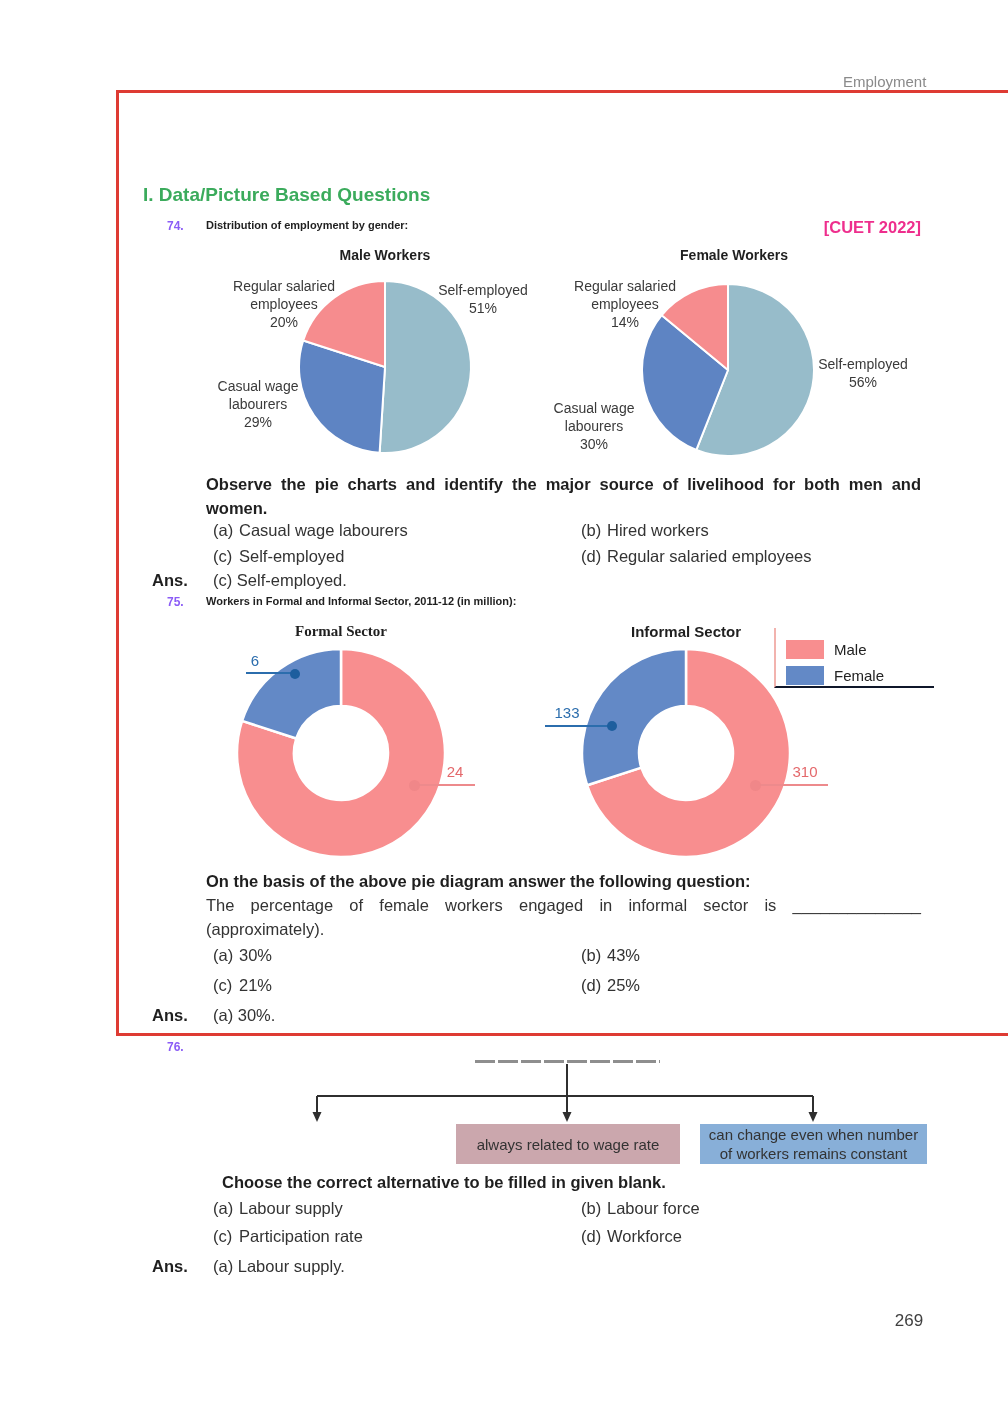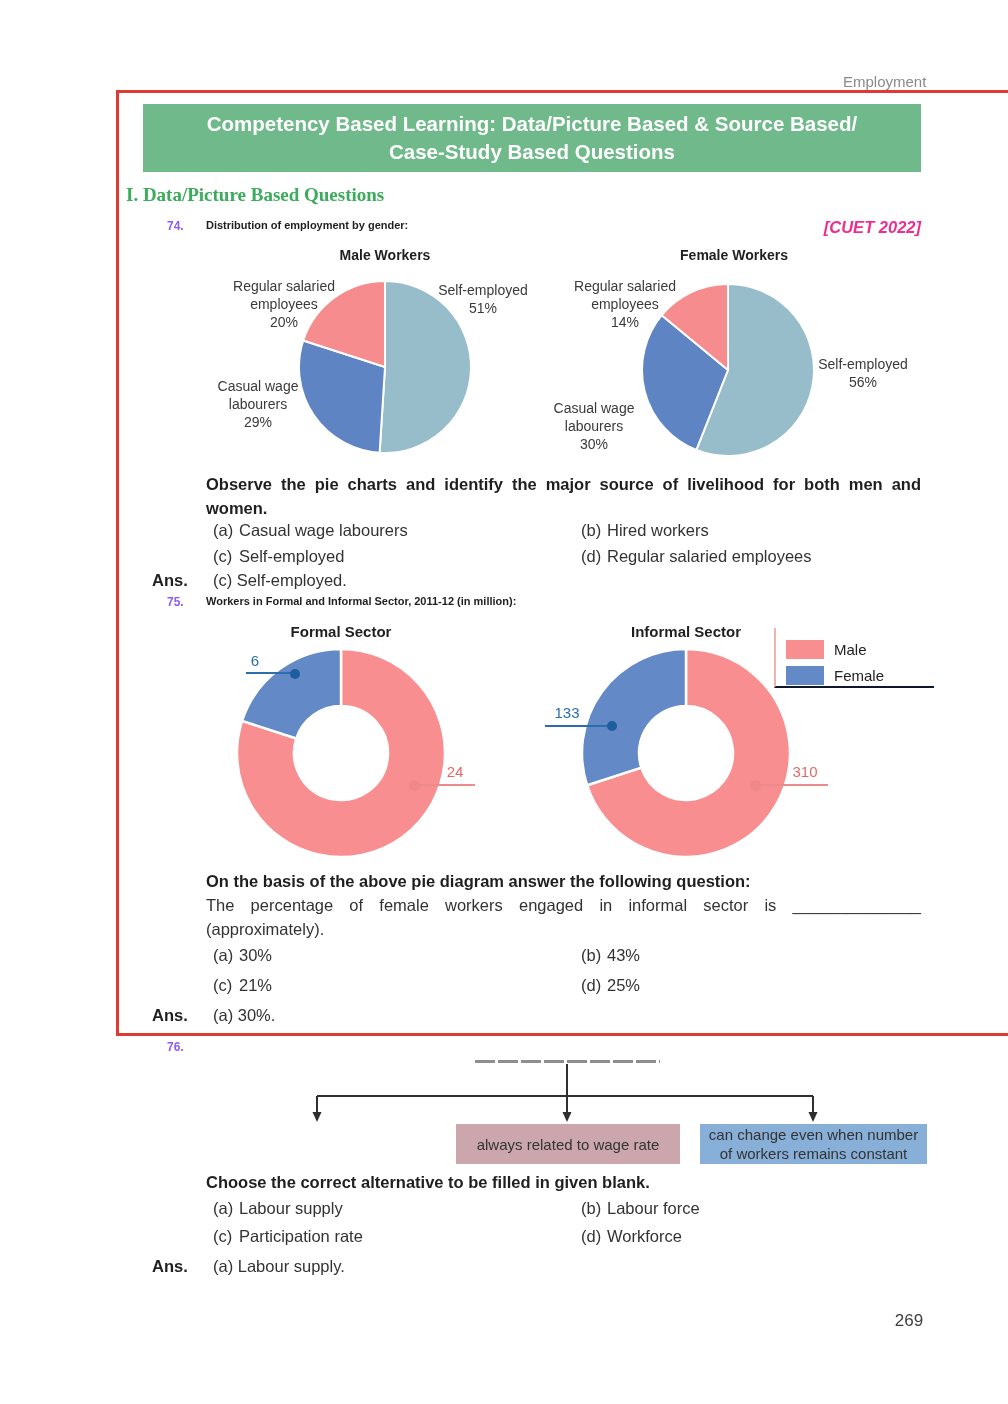--- a/index.html
+++ b/index.html
@@ -9,21 +9,21 @@
   .bold{font-weight:bold;color:#1f1f1f;}
   .body-txt{font-size:16.5px;line-height:21px;}
   .justify-last{text-align:justify;text-align-last:justify;}
   .employment{font-size:15px;color:#8A8A8A;}
   .red-frame{border:3px solid #DE3B33;box-sizing:border-box;}
   .banner{background:#6FB98A;color:#ffffff;font-weight:bold;font-size:20.5px;line-height:28px;
           text-align:center;box-sizing:border-box;padding-top:6px;}
   .section-heading{font-size:19px;font-weight:bold;color:#3BAB5C;}
   .q-num{font-size:12px;font-weight:bold;color:#8b5cf6;}
   .q-title{font-size:11px;font-weight:bold;color:#1f1f1f;}
-  .tag{font-size:16.5px;font-weight:bold;font-style:italic;color:#EE2E8D;text-align:right;}
+  .tag{font-size:16.5px;font-weight:bold;color:#EE2E8D;text-align:right;}
   .chart-title{font-size:14px;font-weight:bold;color:#1f1f1f;text-align:center;}
   .donut-title{font-size:15px;font-weight:bold;color:#1f1f1f;text-align:center;}
   .pie-label{font-size:14px;line-height:18px;color:#3A3A3A;text-align:center;white-space:pre-line;}
   .opt{font-size:16.5px;color:#333;}
   .okey{display:inline-block;min-width:26px;}
   .leader-num{font-size:15px;text-align:center;}
   .blue-num{color:#2B6DAD;}
   .salmon-num{color:#E4686B;}
   .leader-line{height:2px;}
   .blue-line{background:#2B6DAD;}
@@ -40,26 +40,22 @@
   .page-num{font-size:17px;color:#3F3F3F;text-align:center;}
 </style>
 </head>
 <body>
 
 <div class="page">
 
   <div class="abs employment" style="left:815px;top:73px;">Employment</div>
   <div class="abs red-frame" style="left:88px;top:90px;width:909px;height:946px;"></div>
 
-  <div class="abs banner" style="left:115px;top:104px;width:778px;height:68px;">
-    <div>Competency Based Learning: Data/Picture Based &amp; Source Based/</div>
-    <div>Case-Study Based Questions</div>
-  </div>
 
-  <div class="abs section-heading" style="left:98px;top:184px;font-family:Liberation Serif, serif;">I. Data/Picture Based Questions</div>
+  <div class="abs section-heading" style="left:115px;top:184px;">I. Data/Picture Based Questions</div>
 
   <div class="abs q-num" style="left:139px;top:219px;">74.</div>
   <div class="abs q-title" style="left:178px;top:219px;">Distribution of employment by gender:</div>
   <div class="abs tag" style="left:693px;top:218px;width:200px;">[CUET 2022]</div>
 
   <div class="abs chart-title" style="left:277px;top:247px;width:160px;">Male Workers</div>
   <div class="abs chart-title" style="left:626px;top:247px;width:160px;">Female Workers</div>
 
   <svg class="abs" style="left:269px;top:279px;" width="176" height="176">
       <path d="M88,88 L88,2 A86,86 0 1 1 82.60001532047906,173.83029864483137 Z" fill="#97BCCA" stroke="#ffffff" stroke-width="2" stroke-linejoin="round"></path>
@@ -97,21 +93,21 @@
   <div class="abs opt" style="left:553px;top:521px;"><span class="okey">(b)</span><span>Hired workers</span></div>
   <div class="abs opt" style="left:185px;top:547px;"><span class="okey">(c)</span><span>Self-employed</span></div>
   <div class="abs opt" style="left:553px;top:547px;"><span class="okey">(d)</span><span>Regular salaried employees</span></div>
 
   <div class="abs body-txt bold" style="left:124px;top:570px;">Ans.</div>
   <div class="abs body-txt" style="left:185px;top:570px;">(c) Self-employed.</div>
 
   <div class="abs q-num" style="left:139px;top:595px;">75.</div>
   <div class="abs q-title" style="left:178px;top:595px;">Workers in Formal and Informal Sector, 2011-12 (in million):</div>
 
-  <div class="abs donut-title" style="left:233px;top:623px;width:160px;">Formal Sector</div>
+  <div class="abs donut-title" style="left:233px;top:623px;width:160px;font-family:Liberation Serif, serif;">Formal Sector</div>
   <div class="abs donut-title" style="left:578px;top:623px;width:160px;">Informal Sector</div>
 
   <svg class="abs" style="left:207px;top:647px;" width="212" height="212">
       <path d="M106,2 A104,104 0 1 1 7.090122305304021,73.86223258500549 L61.30034373412778,91.47620126437748 A47,47 0 1 0 106,59 Z" fill="#F88E8F" stroke="#ffffff" stroke-width="2.5" stroke-linejoin="round"></path>
       <path d="M7.090122305304021,73.86223258500549 A104,104 0 0 1 105.99999999999997,2 L105.99999999999999,59 A47,47 0 0 0 61.30034373412778,91.47620126437748 Z" fill="#6389C6" stroke="#ffffff" stroke-width="2.5" stroke-linejoin="round"></path>
     </svg>
   <svg class="abs" style="left:552px;top:647px;" width="212" height="212">
       <path d="M106,2 A104,104 0 1 1 7.135803615285042,138.27802151936382 L61.320988172292274,120.58718280202018 A47,47 0 1 0 106,59 Z" fill="#F88E8F" stroke="#ffffff" stroke-width="2.5" stroke-linejoin="round"></path>
       <path d="M7.135803615285042,138.27802151936382 A104,104 0 0 1 105.99999999999997,2 L105.99999999999999,59 A47,47 0 0 0 61.320988172292274,120.58718280202018 Z" fill="#6389C6" stroke="#ffffff" stroke-width="2.5" stroke-linejoin="round"></path>
     </svg>
@@ -164,21 +160,21 @@
     <line x1="615" y1="46" x2="615" y2="64" stroke="#2F2F2F" stroke-width="2"></line>
     <polygon points="114.5,62 123.5,62 119,72" fill="#2F2F2F"></polygon>
     <polygon points="364.5,62 373.5,62 369,72" fill="#2F2F2F"></polygon>
     <polygon points="610.5,62 619.5,62 615,72" fill="#2F2F2F"></polygon>
   </svg>
 
   <div class="abs flow-box" style="left: 428px; top: 1124px; width: 224px; background: rgb(203, 167, 173);">always related to wage rate</div>
   <div class="abs flow-box" style="left: 672px; top: 1124px; width: 227px; background: rgb(136, 175, 216);">can change even when number
 of workers remains constant</div>
 
-  <div class="abs body-txt bold" style="left:178px;top:1172px;">Choose the correct alternative to be filled in given blank.</div>
+  <div class="abs body-txt bold" style="left:194px;top:1172px;">Choose the correct alternative to be filled in given blank.</div>
 
   <div class="abs opt" style="left:185px;top:1199px;"><span class="okey">(a)</span><span>Labour supply</span></div>
   <div class="abs opt" style="left:553px;top:1199px;"><span class="okey">(b)</span><span>Labour force</span></div>
   <div class="abs opt" style="left:185px;top:1227px;"><span class="okey">(c)</span><span>Participation rate</span></div>
   <div class="abs opt" style="left:553px;top:1227px;"><span class="okey">(d)</span><span>Workforce</span></div>
 
   <div class="abs body-txt bold" style="left:124px;top:1256px;">Ans.</div>
   <div class="abs body-txt" style="left:185px;top:1256px;">(a) Labour supply.</div>
 
   <div class="abs page-num" style="left:856px;top:1311px;width:50px;">269</div>

